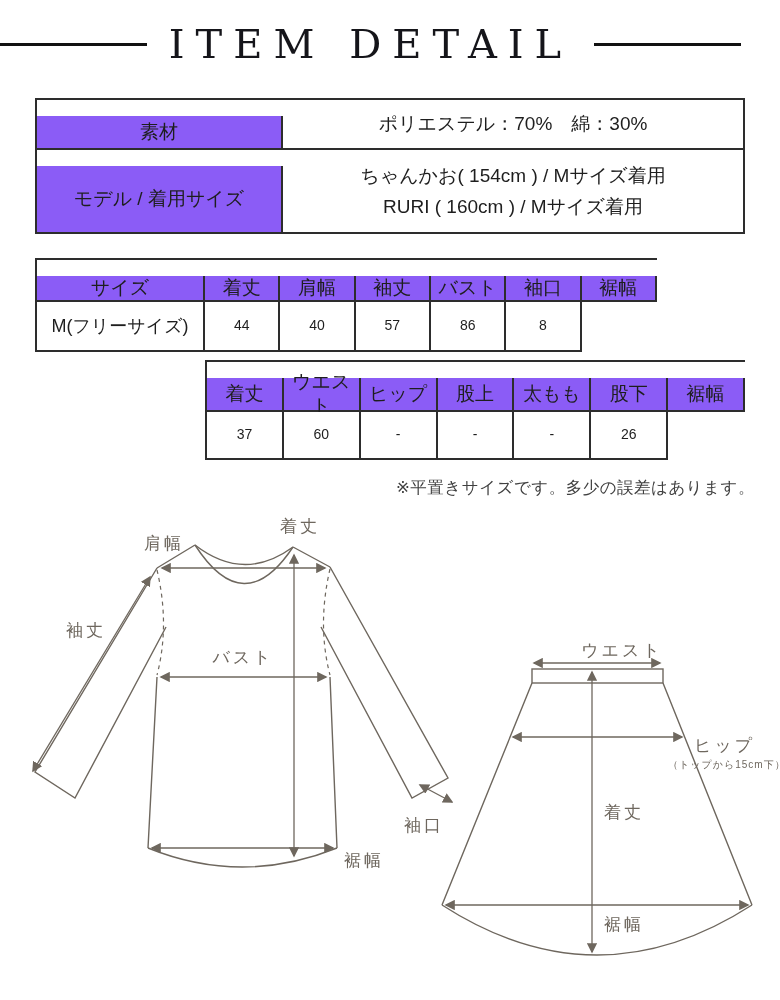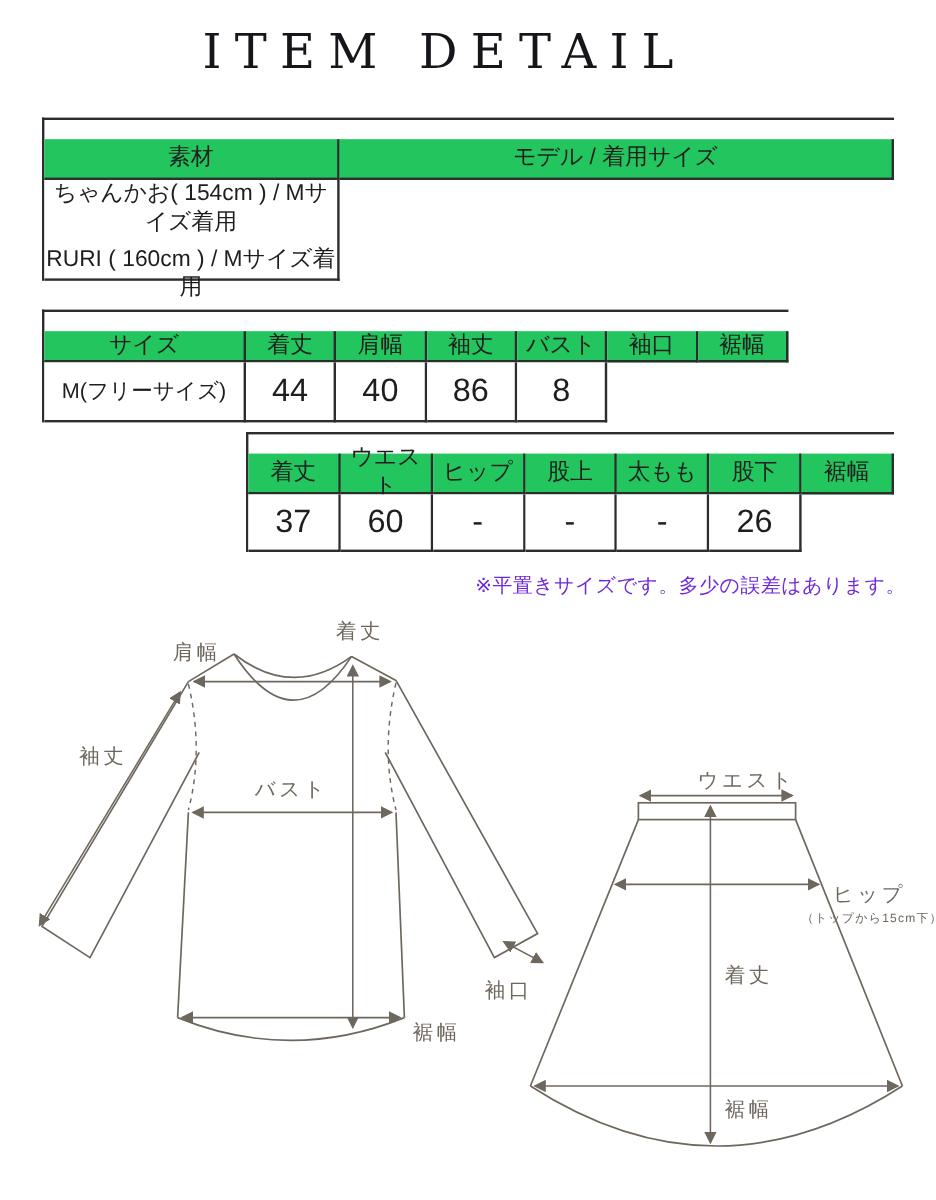--- a/index.html
+++ b/index.html
@@ -1,43 +1,43 @@
 <!DOCTYPE html>
 <html><head>
 <meta charset="utf-8">
 <style>
   html,body{margin:0;padding:0;background:#fff;}
   .page{position:relative;width:780px;height:1000px;background:#fff;overflow:hidden;
         font-family:"Liberation Sans","DejaVu Sans",sans-serif;color:#1e1e1e;}
 
   
   .title-row{position:absolute;left:0;top:16px;width:741px;height:56px;
-             display:flex;align-items:center;flex-direction:column;}
+             display:flex;align-items:center;}
   .tline{flex:1;height:3px;background:#111;}
   .title{margin:0 22px;font-family:"DejaVu Serif","Liberation Serif",serif;
          font-size:40px;font-weight:500;letter-spacing:11px;color:#15151a;white-space:nowrap;}
 
   
   .tbl{position:absolute;display:grid;border-top:2px solid #2d2d2d;border-left:2px solid #2d2d2d;
        box-sizing:border-box;}
   .cell{border-right:2px solid #2d2d2d;border-bottom:2px solid #2d2d2d;
         display:flex;align-items:center;justify-content:center;text-align:center;
         font-size:19px;line-height:1.25;box-sizing:border-box;}
-  .th{background:#22c55e;margin-top:16px;}
-  .td{background:#fff;font-size:27px;}
+  .th{background:#8b5cf6;margin-top:16px;}
+  .td{background:#fff;font-size:14px;}
   .spec{left:35px;top:98px;width:710px;grid-template-columns:246px 1fr;grid-template-rows:50px 84px;}
   .spec .td{font-size:19px;}
-  .two-line{flex-direction:column;justify-content:flex-start;gap:7px;}
+  .two-line{flex-direction:column;justify-content:center;gap:7px;}
   .stable-top{left:35px;top:258px;width:622px;grid-template-columns:168px repeat(6,1fr);
               grid-template-rows:42px 50px;}
   .stable-bottom{left:205px;top:360px;width:540px;grid-template-columns:repeat(7,1fr);
                  grid-template-rows:50px 48px;}
 
   
-  .note{position:absolute;right:25px;top:477px;font-size:16.5px;color:#6d28d9;letter-spacing:0.5px;text-align:right;}
+  .note{position:absolute;right:25px;top:477px;font-size:16.5px;color:#404040;letter-spacing:0.5px;text-align:right;}
 
   
   .diagram{position:absolute;left:0;top:505px;}
   .oline{fill:none;stroke:#6e675e;stroke-width:1.4;}
   .dline{fill:none;stroke:#6e675e;stroke-width:1.2;stroke-dasharray:4 4;}
   .measure{stroke:#6e675e;stroke-width:1.3;marker-start:url(#arrow);marker-end:url(#arrow);}
   .dlabel{fill:#6e675e;font-size:17px;letter-spacing:3px;
           font-family:"Liberation Sans","DejaVu Sans",sans-serif;}
   .dlabel-sm{fill:#6e675e;font-size:10px;letter-spacing:1px;
           font-family:"Liberation Sans","DejaVu Sans",sans-serif;}
@@ -48,38 +48,40 @@
 <div class="page">
 
   <div class="title-row">
     <span class="tline"></span>
     <h1 class="title">ITEM DETAIL</h1>
     <span class="tline"></span>
   </div>
 
   <div class="tbl spec">
     <div class="cell th">素材</div>
+    <div class="cell td">ポリエステル：70%　綿：30%</div>
     <div class="cell th">モデル / 着用サイズ</div>
     <div class="cell td two-line">
       <div>ちゃんかお( 154cm ) / Mサイズ着用</div>
       <div>RURI ( 160cm ) / Mサイズ着用</div>
     </div>
   </div>
 
   <div class="tbl stable-top">
     <div class="cell th">サイズ</div>
     <div class="cell th">着丈</div>
     <div class="cell th">肩幅</div>
     <div class="cell th">袖丈</div>
     <div class="cell th">バスト</div>
     <div class="cell th">袖口</div>
     <div class="cell th">裾幅</div>
     <div class="cell td" style="font-size:18px;">M(フリーサイズ)</div>
     <div class="cell td">44</div>
     <div class="cell td">40</div>
+    <div class="cell td">57</div>
     <div class="cell td">86</div>
     <div class="cell td">8</div>
   </div>
 
   <div class="tbl stable-bottom">
     <div class="cell th">着丈</div>
     <div class="cell th">ウエスト</div>
     <div class="cell th">ヒップ</div>
     <div class="cell th">股上</div>
     <div class="cell th">太もも</div>

